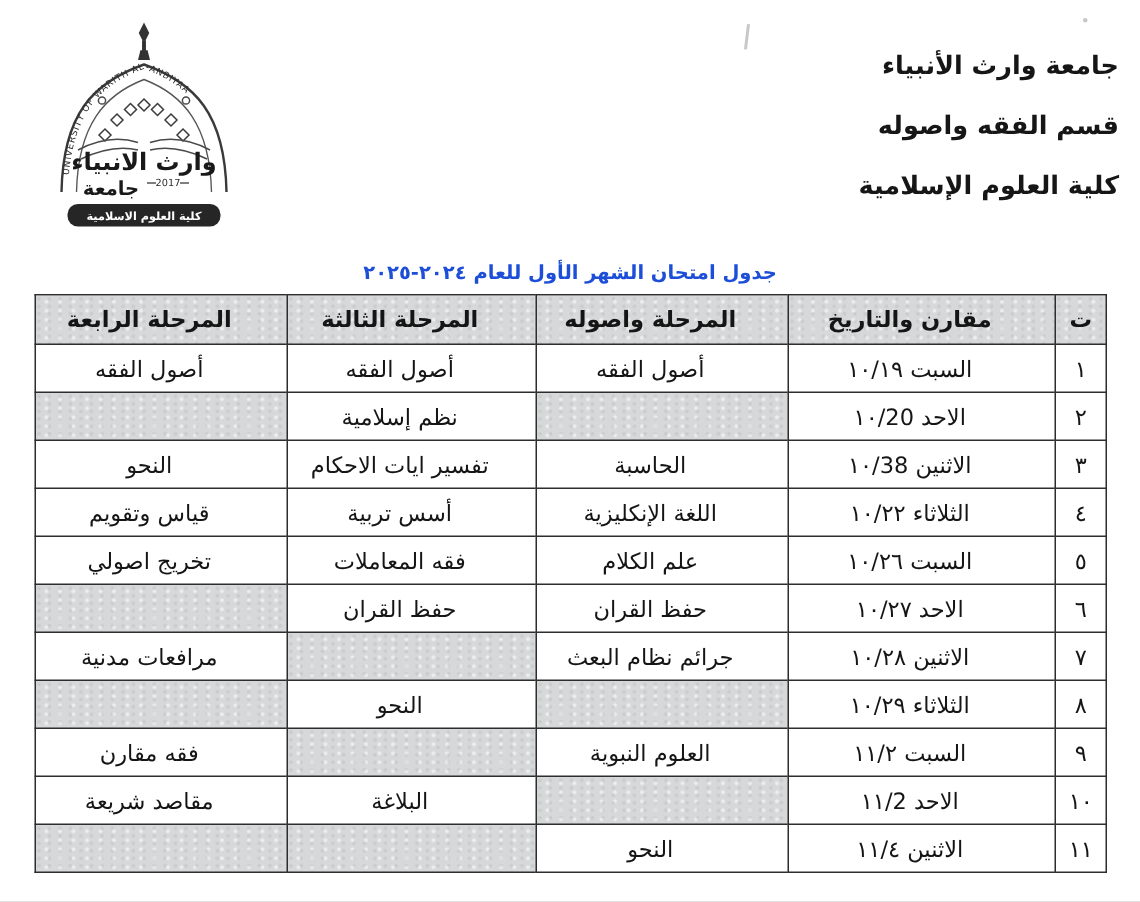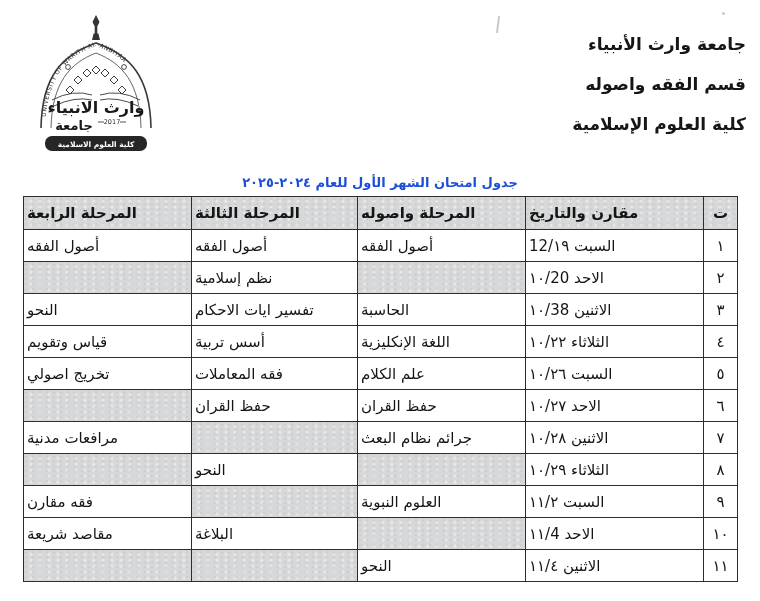--- a/index.html
+++ b/index.html
@@ -26,21 +26,21 @@
   }
 
   
   table.schedule {
     position:absolute; top:196px; left:23px; width:714px;
     border-collapse:collapse; table-layout:fixed; direction:rtl;
     font-size:15px; color:#151515;
   }
   .schedule th, .schedule td {
     border:1.4px solid #2d2d2d; height:32px; vertical-align:middle;
-    text-align:left; padding:0 19px 0 3px; white-space:nowrap; overflow:hidden;
+    text-align:center; padding:0 19px 0 3px; white-space:nowrap; overflow:hidden;
   }
   .schedule thead th { height:33px; font-weight:bold; }
   .schedule .c-num { text-align:center; padding:0 2px; }
   .shaded, .schedule thead th {
     background:
       radial-gradient(circle at 21% 34%, rgba(0,0,0,0.055) 0 1px, rgba(0,0,0,0) 1.5px) 0 0/7px 5px,
       radial-gradient(circle at 72% 61%, rgba(255,255,255,0.55) 0 1px, rgba(255,255,255,0) 1.6px) 0 0/9px 6px,
       #d6d8d9;
   }
 
@@ -125,21 +125,21 @@
         <th class="c-num">ت</th>
         <th>مقارن والتاريخ</th>
         <th>المرحلة واصوله</th>
         <th>المرحلة الثالثة</th>
         <th>المرحلة الرابعة</th>
       </tr>
     </thead>
     <tbody>
         <tr>
     <td class="c-num">١</td>
-    <td>السبت 12/١٩</td>
+    <td>السبت ١٠/١٩</td>
     <td>أصول الفقه</td>
     <td>أصول الفقه</td>
     <td>أصول الفقه</td>
   </tr>
         <tr>
     <td class="c-num">٢</td>
     <td>الاحد ١٠/20</td>
     <td class="shaded"></td>
     <td>نظم إسلامية</td>
     <td class="shaded"></td>
@@ -188,21 +188,21 @@
   </tr>
         <tr>
     <td class="c-num">٩</td>
     <td>السبت ١١/٢</td>
     <td>العلوم النبوية</td>
     <td class="shaded"></td>
     <td>فقه مقارن</td>
   </tr>
         <tr>
     <td class="c-num">١٠</td>
-    <td>الاحد ١١/4</td>
+    <td>الاحد ١١/2</td>
     <td class="shaded"></td>
     <td>البلاغة</td>
     <td>مقاصد شريعة</td>
   </tr>
         <tr>
     <td class="c-num">١١</td>
     <td>الاثنين ١١/٤</td>
     <td>النحو</td>
     <td class="shaded"></td>
     <td class="shaded"></td>

